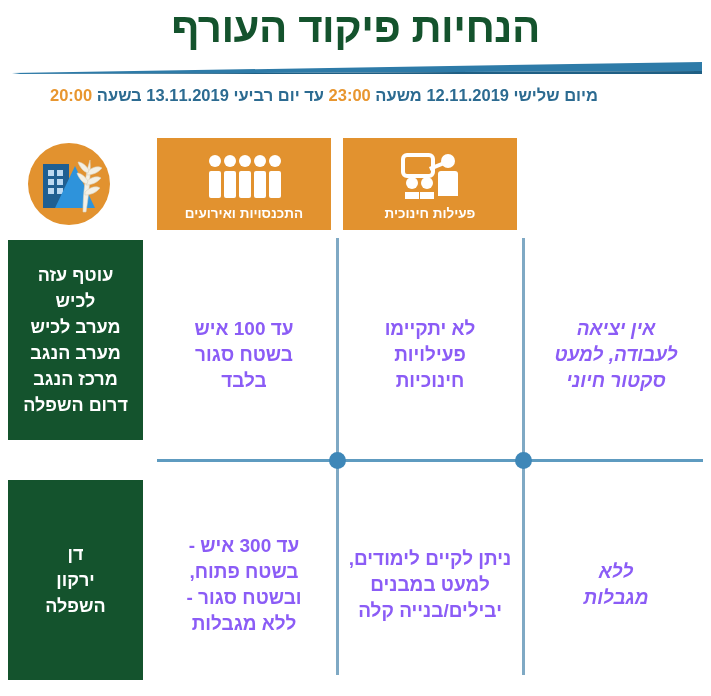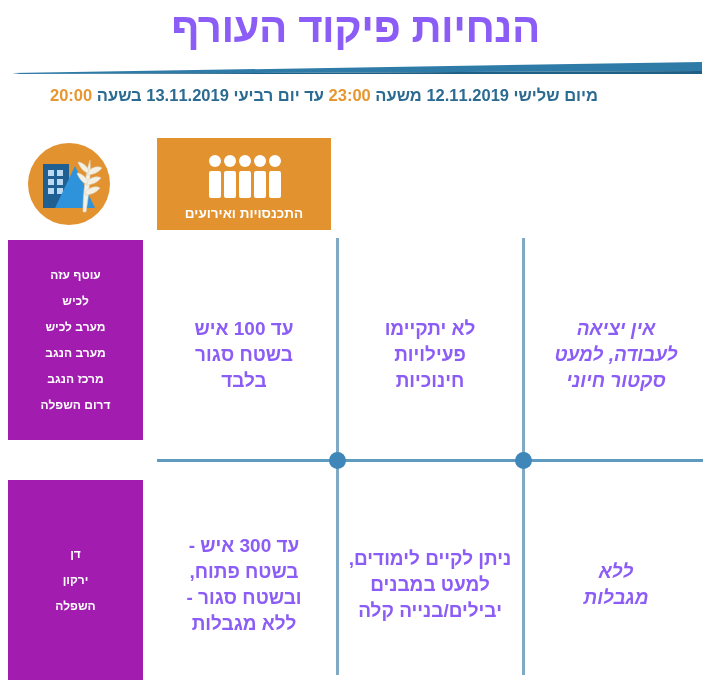--- a/index.html
+++ b/index.html
@@ -25,21 +25,21 @@
     height: 128px;
   }
   .title {
     position: absolute;
     top: 2px;
     left: 0;
     width: 711px;
     text-align: center;
     font-size: 42px;
     font-weight: bold;
-    color: #8b5cf6;
+    color: #14532d;
     letter-spacing: -0.5px;
     line-height: 52px;
     white-space: nowrap;
   }
   .ribbon {
     position: absolute;
     top: 62px;
     left: 12px;
     width: 690px;
     height: 12px;
@@ -157,27 +157,27 @@
   .row2 { top: 520px; height: 130px; }
   .col1 { right: 8px; font-style: italic; }
   .col2 { right: 194px; }
   .col3 { right: 380px; }
 
   
   .region {
     position: absolute;
     right: 568px;
     width: 135px;
-    background: #a21caf;
+    background: #14532d;
     color: #ffffff;
     display: flex;
     align-items: center;
     justify-content: center;
     text-align: center;
-    font-size: 12px;
+    font-size: 18px;
     font-weight: bold;
     line-height: 26px;
     white-space: pre-line;
     box-sizing: border-box;
     padding: 6px;
   }
   .region-1 { top: 240px; height: 200px; }
   .region-2 { top: 480px; height: 200px; }
 </style>
 </head>
@@ -191,20 +191,35 @@
     <polygon points="0,11 690,0 690,9 8,12" fill="#2E7BA8"></polygon>
     <polygon points="8,12 690,9 690,12 12,12" fill="#1F5F84"></polygon>
   </svg>
 
   <div class="subtitle"><span>מיום שלישי 12.11.2019 משעה </span><span class="time">23:00</span><span> עד יום רביעי 13.11.2019 בשעה </span><span class="time">20:00</span></div>
 </div>
 
 <div class="col-headers">
 
 
+  <div class="col-head col-head-2">
+    <div class="icon-wrap">
+      <svg width="58" height="46" viewBox="0 0 58 46">
+        <rect x="2" y="2" width="30" height="21" rx="4" fill="none" stroke="#ffffff" stroke-width="4"></rect>
+        <circle cx="47" cy="8" r="7" fill="#ffffff"></circle>
+        <path d="M40 18 h14 a3 3 0 0 1 3 3 v22 h-20 v-22 a3 3 0 0 1 3 -3 z" fill="#ffffff"></path>
+        <rect x="28" y="14" width="15" height="4" transform="rotate(-22 28 14)" fill="#ffffff"></rect>
+        <circle cx="11" cy="30" r="6" fill="#ffffff"></circle>
+        <path d="M4 39 h14 v7 h-14 z" fill="#ffffff"></path>
+        <circle cx="26" cy="30" r="6" fill="#ffffff"></circle>
+        <path d="M19 39 h14 v7 h-14 z" fill="#ffffff"></path>
+      </svg>
+    </div>
+    <div class="col-label">פעילות חינוכית</div>
+  </div>
 
   <div class="col-head col-head-3">
     <div class="icon-wrap">
       <svg width="74" height="44" viewBox="0 0 74 44">
         <g fill="#ffffff">
           <circle cx="8" cy="7" r="6"></circle>
             <rect x="2" y="17" width="12" height="27" rx="2"></rect>
           <circle cx="23" cy="7" r="6"></circle>
             <rect x="17" y="17" width="12" height="27" rx="2"></rect>
           <circle cx="38" cy="7" r="6"></circle>

